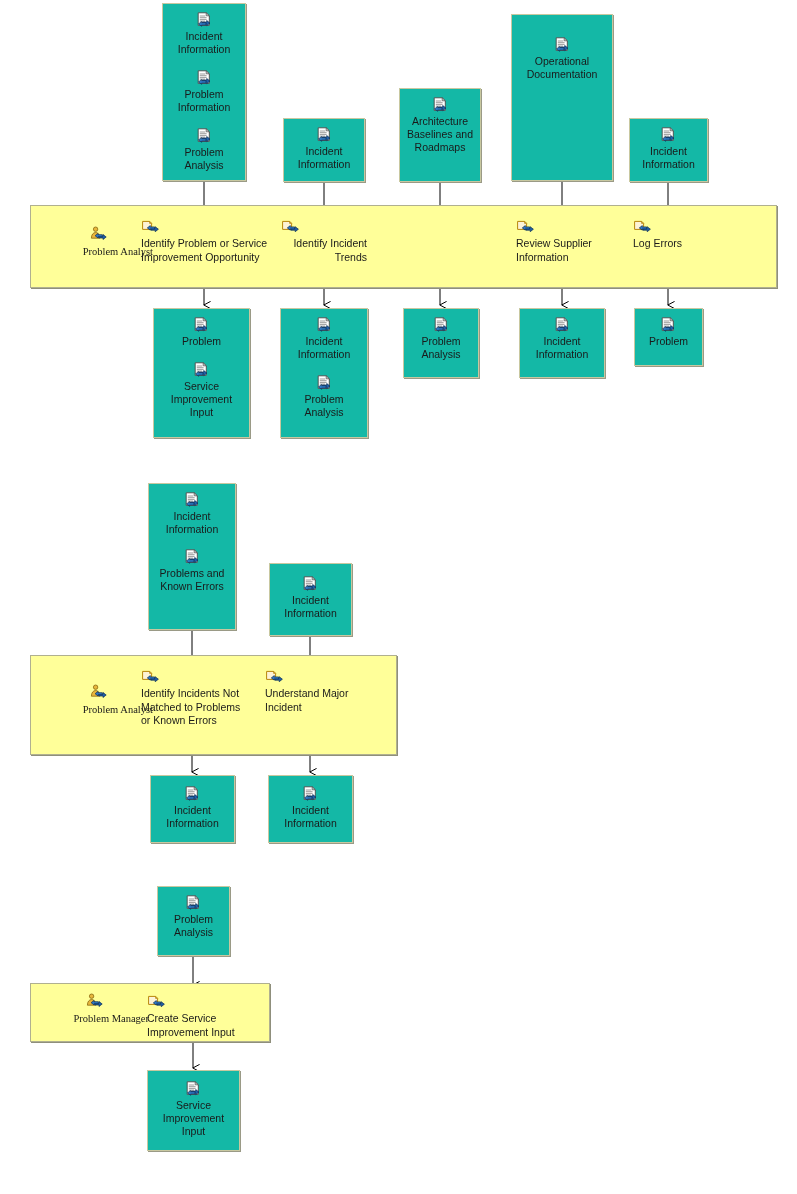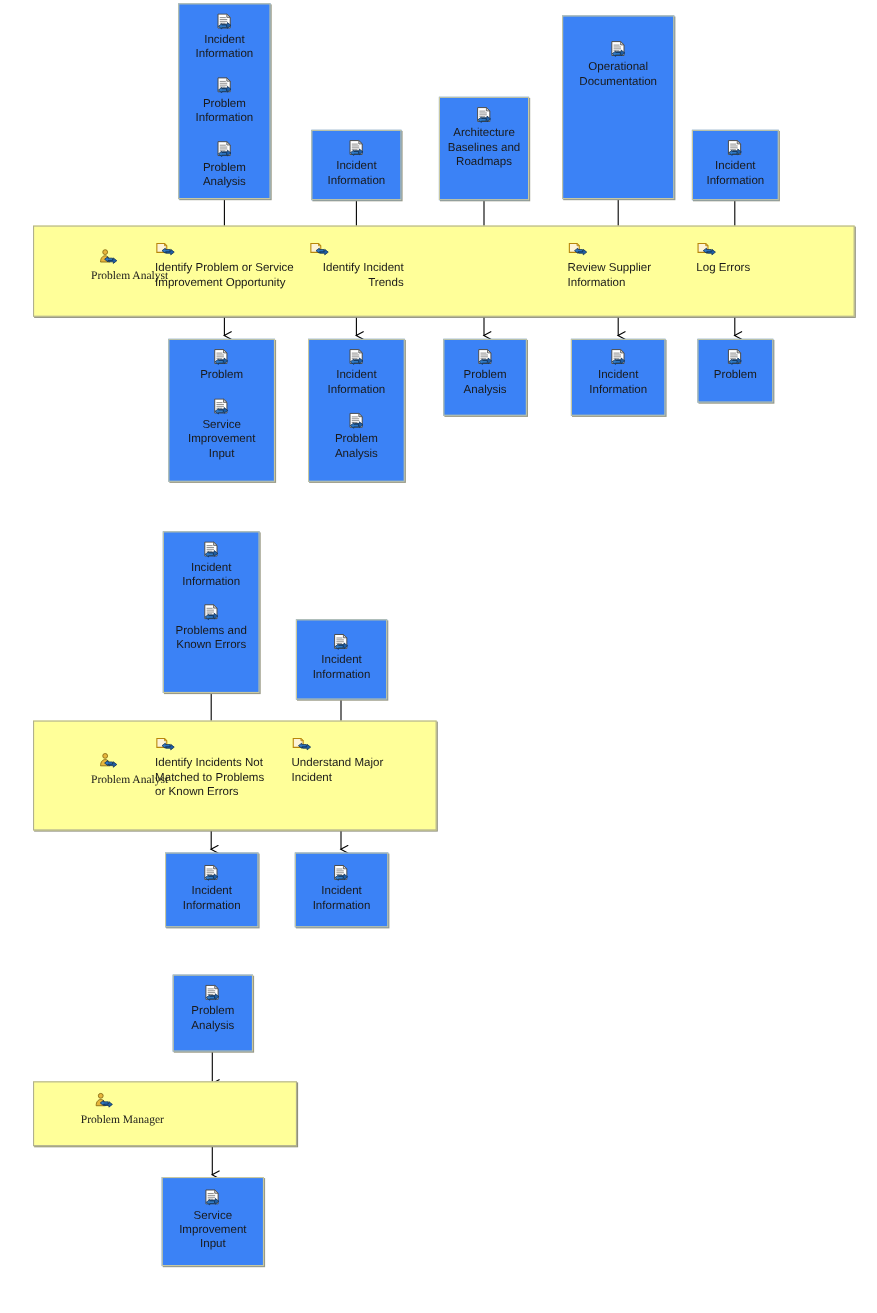--- a/index.html
+++ b/index.html
@@ -5,21 +5,21 @@
   html,body{margin:0;padding:0;background:#ffffff;}
   body{
     width:797px;height:1194px;position:relative;overflow:hidden;
     font-family:"Liberation Sans","DejaVu Sans",sans-serif;
   }
   #canvas{position:absolute;left:0;top:0;width:797px;height:1194px;}
 
   
   .node{
     position:absolute;
-    background:#3b82f6;
+    background:#14b8a6;
     border:1px solid #c8c8a0;
     box-shadow:1px 1px 0 #9a9a86;
     box-sizing:border-box;
     text-align:center;
   }
   .node.band{
     background:#ffff99;
     border:1px solid #b0b090;
     box-shadow:1px 1px 0 #8f8f7c;
     text-align:left;
@@ -355,20 +355,26 @@
 
   <div class="node band" style="left:30px;top:983px;width:240px;height:59px;">
 
     <div class="band-item role" style="left:8px;top:9px;width:110px;">
       <svg class="icon">
           <use href="#ic-role"></use>
         </svg>
       <span class="bi-label">Problem Manager</span>
     </div>
 
+    <div class="band-item" style="left:116px;top:9px;width:112px;">
+      <svg class="icon">
+          <use href="#ic-task"></use>
+        </svg>
+      <span class="bi-label">Create Service Improvement Input</span>
+    </div>
   </div>
 
   <div class="node" style="left:147px;top:1070px;width:93px;height:81px;">
     <div class="artifact" style="top:10px;">
       <svg class="icon">
           <use href="#ic-wp"></use>
         </svg>
       <span class="art-label">Service Improvement Input</span>
     </div>
   </div>

